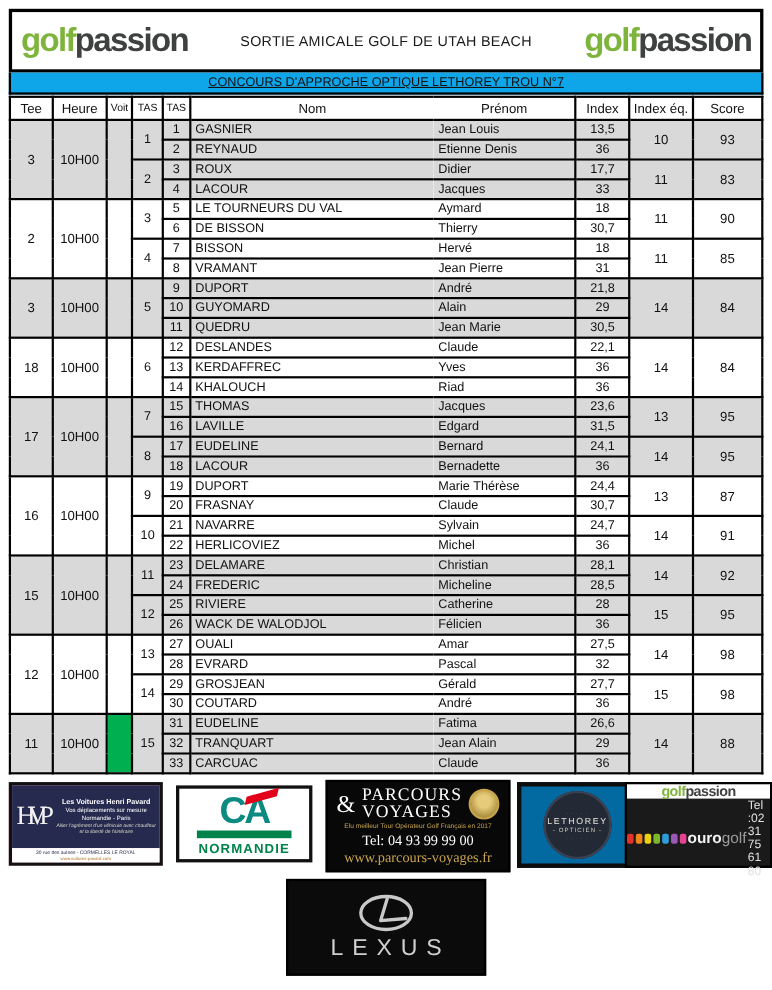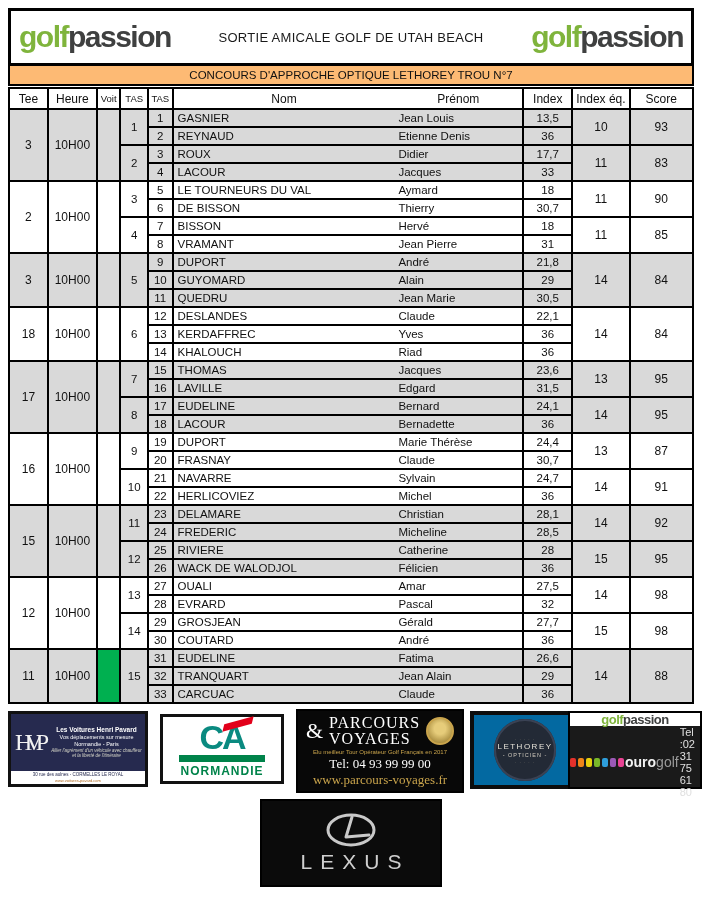--- a/index.html
+++ b/index.html
@@ -7,21 +7,21 @@
   .page{padding:8px;box-sizing:border-box;width:702px;}
 
   
   .banner{border:3px solid #000;height:52px;display:flex;align-items:center;justify-content:space-between;padding:0 8px;background:#fff;}
   .gplogo{font-weight:bold;font-size:30px;letter-spacing:-1.5px;white-space:nowrap;line-height:1;}
   .gp1{color:#7fb43c;}
   .gp2{color:#3f4040;}
   .banner-title{flex:1;text-align:center;font-size:13px;letter-spacing:.3px;color:#1a1a1a;}
 
   
-  .titlebar{border:2px solid #000;border-top:none;background:#fdba74;height:18px;display:flex;align-items:center;justify-content:center;font-size:11.5px;color:#111;}
+  .titlebar{border:2px solid #000;border-top:none;background:#0ea5e9;height:18px;display:flex;align-items:center;justify-content:center;font-size:11.5px;color:#111;text-decoration:underline;}
 
   
   table.sheet{border-collapse:collapse;width:686px;table-layout:fixed;margin-top:1px;}
   .sheet th,.sheet td{border:2px solid #000;padding:0;text-align:center;font-size:11.5px;overflow:hidden;white-space:nowrap;background:#fff;}
   .sheet th{height:19px;font-size:12px;font-weight:500;}
   .sheet th.sm{font-size:9.5px;}
   .sheet tr{height:18px;}
   .sheet td.m,.sheet td.p{text-align:left;padding-left:4px;}
   .sheet td.m,.sheet th.m{border-right:0;}
   .sheet td.p,.sheet th.p{border-left:0;}

